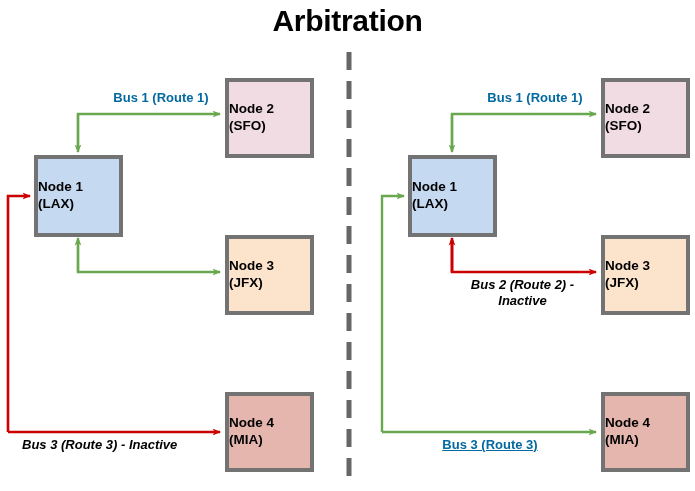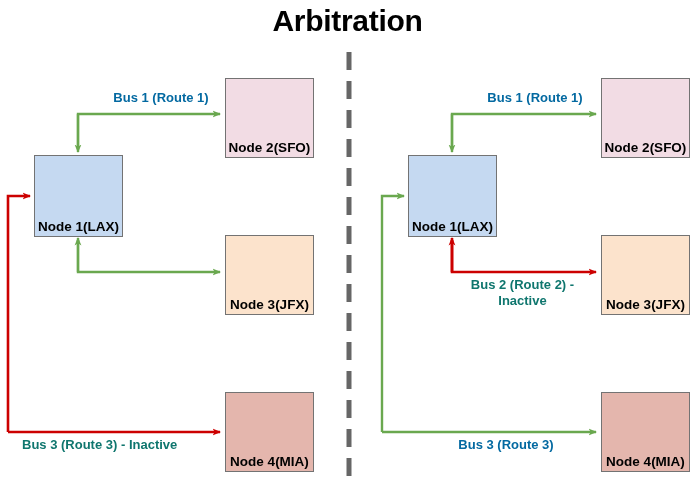--- a/index.html
+++ b/index.html
@@ -35,24 +35,24 @@
     width: 695px;
     text-align: center;
     font-size: 30px;
     font-weight: bold;
     color: #000000;
     letter-spacing: -0.3px;
   }
   .node-box {
     position: absolute;
     box-sizing: border-box;
-    border: 1px solid #737373;
+    border: 4px solid #737373;
     display: flex;
-    flex-direction: row;
-    align-items: flex-end;
+    flex-direction: column;
+    align-items: flex-start;
     justify-content: center;
     font-size: 13.5px;
     font-weight: bold;
     color: #000000;
     line-height: 1.25;
     text-align: center;
   }
   .node-box .node-line {
     display: block;
   }
@@ -61,21 +61,21 @@
     font-size: 13px;
     font-weight: bold;
     line-height: 1.2;
     white-space: nowrap;
     text-align: center;
   }
   .edge-label.multiline {
     white-space: normal;
   }
   .label-active { color: #0369a1; }
-  .label-inactive { color: #0f766e; }
+  .label-inactive { color: #000000; font-style: italic; }
 </style>
 </head>
 <body>
 
 <div id="stage">
 
   <div class="page-title">Arbitration</div>
 
   <svg id="diagram-svg" viewBox="0 0 695 491">
     <defs>
@@ -166,15 +166,15 @@
   </div>
 
   <div class="edge-label label-active" style="left:460px; top:90px; width:150px;">Bus 1 (Route 1)</div>
 
   <div class="edge-label label-inactive multiline" style="left:444px; top:277px; width:157px;">
     <span>Bus 2 (Route 2) -</span>
     <br>
     <span>Inactive</span>
   </div>
 
-  <div class="edge-label label-active" style="left:426px; top:437px; width:160px;">Bus 3 (Route 3)</div>
+  <div class="edge-label label-active" style="left:410px; top:437px; width:160px;text-decoration:underline;">Bus 3 (Route 3)</div>
 
 </div>
 
 </body></html>

